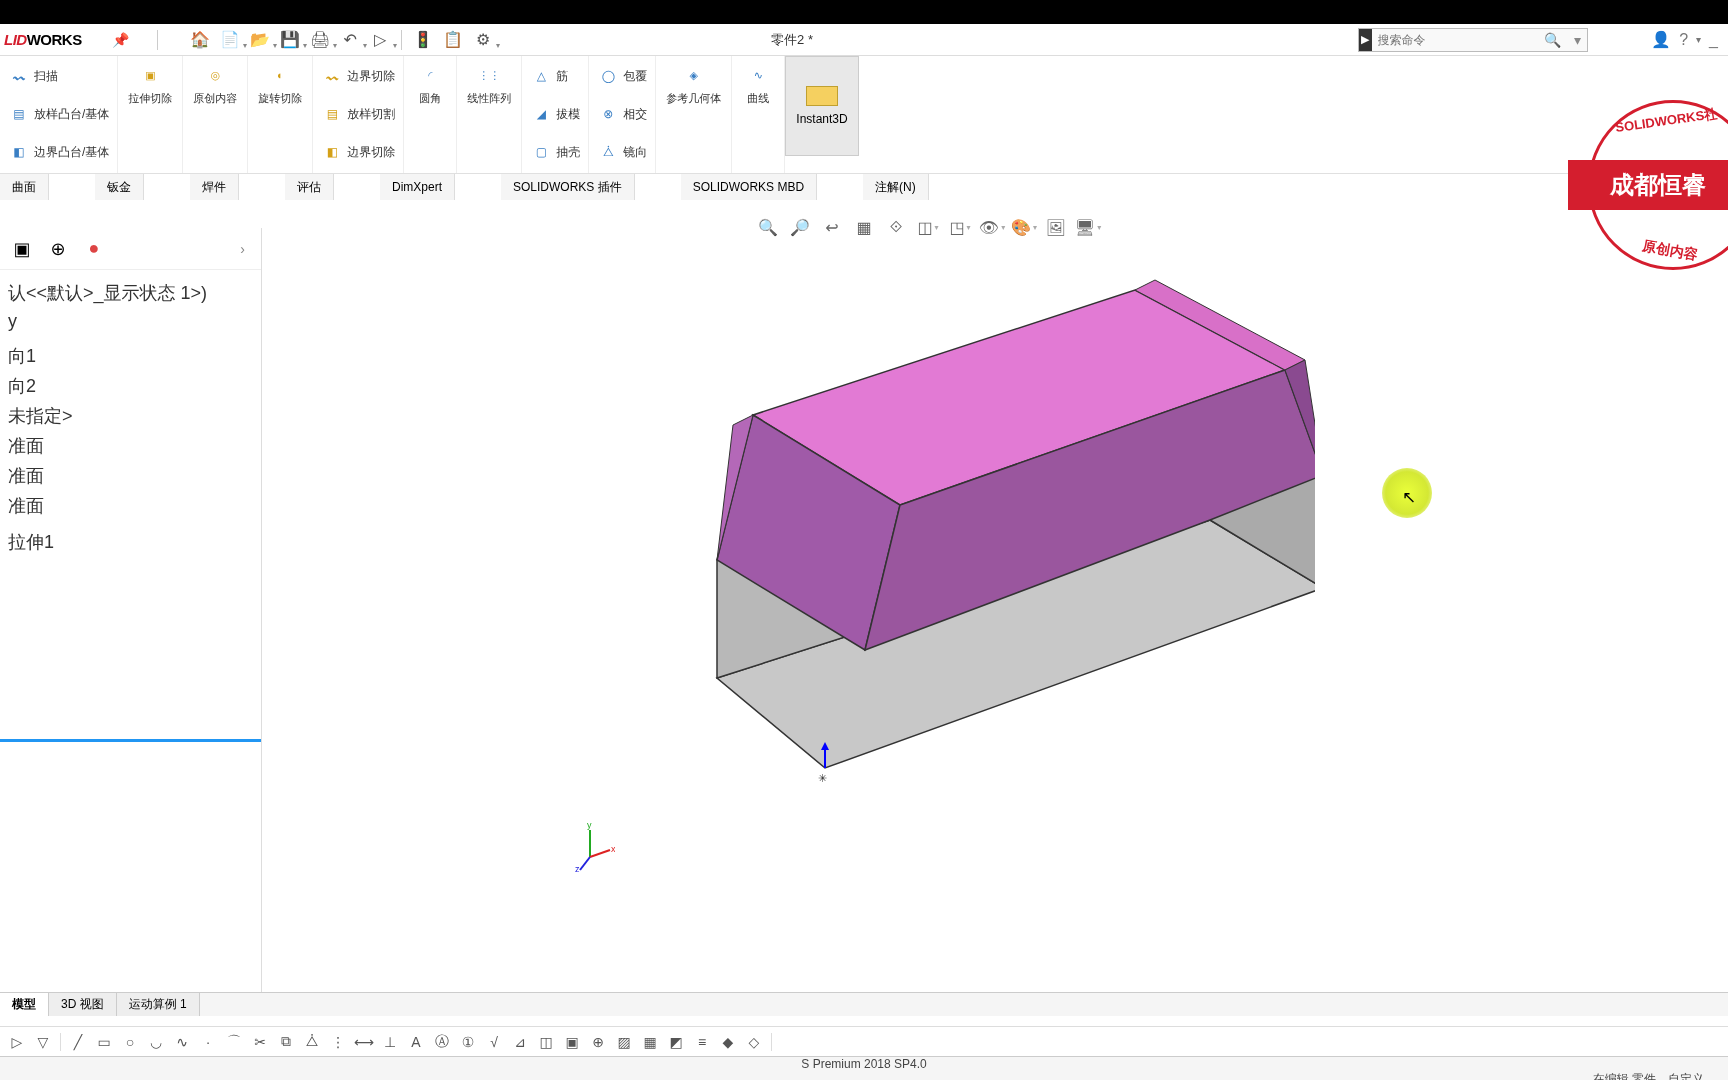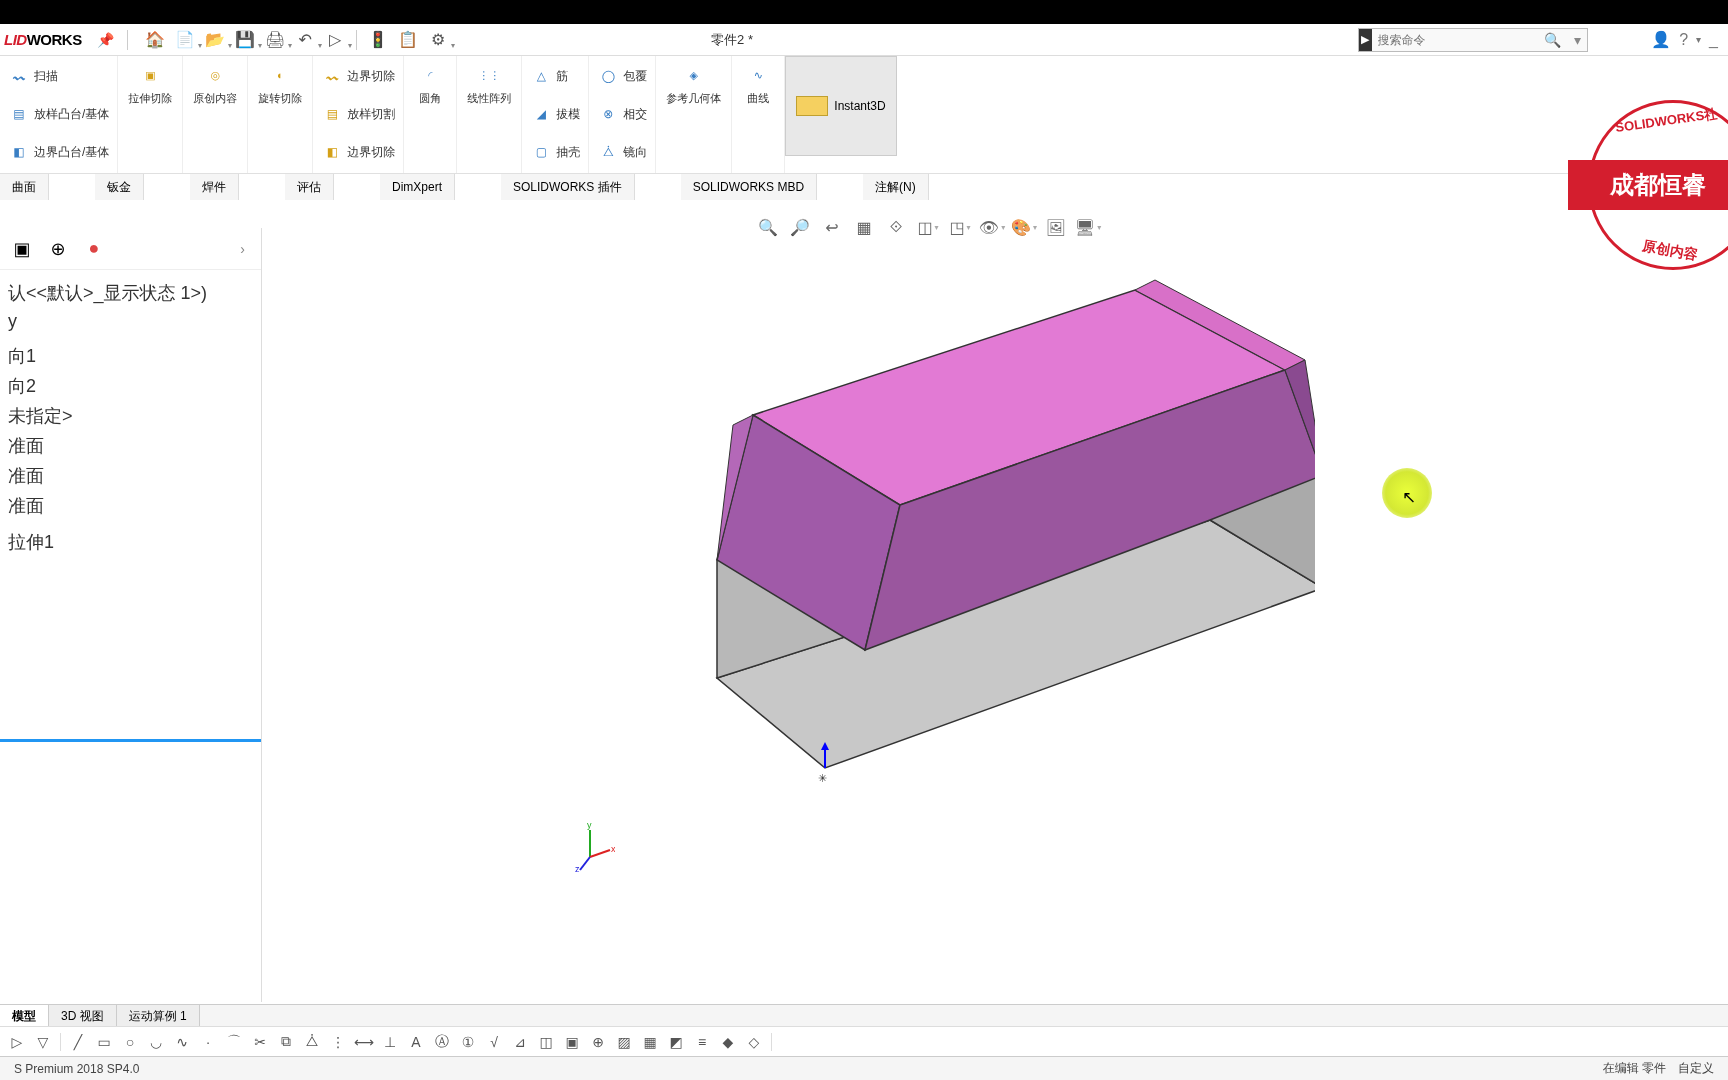--- a/index.html
+++ b/index.html
@@ -2,21 +2,21 @@
 <html><head>
 <meta charset="utf-8">
 <style>
 * { margin:0; padding:0; box-sizing:border-box; font-family: "Microsoft YaHei", Arial, sans-serif; }
 body { background:#fff; width:1728px; height:1080px; overflow:hidden; position:relative; }
 
 
 .topstrip { height:24px; background:#000; }
 
 
-.menubar { height:32px; background:#fff; border-bottom:1px solid #ddd; display:flex; align-items:center; font-size:13px; position:relative; }
+.menubar { height:32px; background:#fff; border-bottom:1px solid #ddd; display:flex; align-items:center; font-size:13px; position:relative;gap:15px; }
 .logo { color:#d41e2e; font-weight:bold; font-style:italic; font-size:15px; padding:0 8px 0 4px; letter-spacing:-0.5px; }
 .logo b { color:#000; font-style:normal; }
 .menu-items { display:flex; gap:2px; }
 .menu-item { padding:4px 6px; cursor:pointer; }
 .pin { color:#0077cc; padding:0 8px; font-size:14px; }
 .tb-icons { display:flex; align-items:center; gap:4px; margin-left:10px; }
 .tb-ico { width:26px; height:24px; display:flex; align-items:center; justify-content:center; color:#555; font-size:16px; position:relative; }
 .tb-ico.drop::after { content:"▾"; font-size:8px; position:absolute; right:-4px; bottom:2px; color:#888; }
 .tb-sep { width:1px; height:20px; background:#ccc; margin:0 4px; }
 .doctitle { margin-left:260px; font-size:13px; color:#333; }
@@ -27,21 +27,21 @@
 .right-icons { position:absolute; right:10px; display:flex; align-items:center; gap:8px; color:#777; font-size:16px; }
 
 
 .ribbon { height:118px; background:#fff; display:flex; border-bottom:1px solid #e0e0e0; }
 .rgroup { display:flex; flex-direction:column; padding:2px 6px; border-right:1px solid #eee; gap:2px; }
 .rrow { display:flex; align-items:center; gap:6px; height:36px; }
 .rbtn { display:flex; align-items:center; gap:4px; font-size:12px; color:#333; padding:2px; }
 .rbtn-ico { width:22px; height:22px; display:flex; align-items:center; justify-content:center; }
 .rbtn-v { display:flex; flex-direction:column; align-items:center; font-size:11px; color:#333; padding:2px 4px; text-align:center; line-height:1.2; }
 .rbtn-v .rbtn-ico { width:32px; height:32px; }
-.instant3d { background:#e8e8e8; border:1px solid #ccc; padding:6px 10px; display:flex; align-items:center; font-size:12px; height:100px; justify-content:center; gap:6px; }
+.instant3d { background:#e8e8e8; border:1px solid #ccc; padding:6px 10px; display:flex; flex-direction:column; align-items:center; font-size:12px; height:100px; justify-content:center; gap:6px; }
 .instant3d-ico { width:32px; height:20px; background:#f5d060; border:1px solid #c0a030; }
 
 
 .cmdtabs { height:26px; background:#fff; display:flex; font-size:12px;gap:46px; }
 .cmdtab { padding:4px 12px; border-right:1px solid #ddd; background:#f5f5f5; display:flex; align-items:center; }
 
 
 .leftpanel { position:absolute; left:0; top:228px; width:262px; bottom:78px; background:#fff; border-right:1px solid #ddd; }
 .lp-iconbar { height:42px; display:flex; align-items:center; gap:8px; padding:0 8px; border-bottom:1px solid #eee; }
 .lp-ico { width:28px; height:28px; display:flex; align-items:center; justify-content:center; font-size:18px; }
@@ -68,31 +68,31 @@
 .triad { position:absolute; left:300px; bottom:130px; width:50px; height:50px; }
 
 
 .stamp { position:absolute; right:0px; top:100px; width:180px; height:180px; }
 .stamp-ring { width:170px; height:170px; border:3px solid #d41e2e; border-radius:50%; position:absolute; right:-30px; top:0; }
 .stamp-band { position:absolute; right:-20px; top:60px; width:180px; height:50px; background:#d41e2e; color:#fff; display:flex; align-items:center; justify-content:center; font-size:24px; font-weight:bold; }
 .stamp-top { position:absolute; right:10px; top:12px; color:#d41e2e; font-size:13px; font-weight:bold; transform:rotate(-8deg); }
 .stamp-bot { position:absolute; right:30px; bottom:20px; color:#d41e2e; font-size:14px; font-weight:bold; transform:rotate(10deg); }
 
 
-.bottabs { position:absolute; left:0; right:0; bottom:52px; height:24px; background:#f5f5f5; display:flex; font-size:12px; border-top:1px solid #ccc; }
+.bottabs { position:absolute; left:0; right:0; bottom:64px; height:24px; background:#f5f5f5; display:flex; font-size:12px; border-top:1px solid #ccc; }
 .bottab { padding:3px 12px; border-right:1px solid #ccc; background:#eee; }
 .bottab.active { background:#fff; font-weight:bold; }
 
 
 .quickbar { position:absolute; left:0; right:0; bottom:24px; height:30px; background:#fff; border-top:1px solid #ddd; display:flex; align-items:center; gap:4px; padding:0 6px; }
 .qb-ico { width:22px; height:22px; display:flex; align-items:center; justify-content:center; color:#555; font-size:14px; }
 .qb-sep { width:1px; height:18px; background:#ddd; margin:0 2px; }
 
 
-.status { position:absolute; left:0; right:0; bottom:0; height:24px; background:#f5f5f5; border-top:1px solid #ccc; display:flex; align-items:center; font-size:12px; color:#444; padding:0 14px; }
+.status { position:absolute; left:0; right:0; bottom:0; height:24px; background:#f5f5f5; border-top:1px solid #ccc; display:flex; align-items:center; font-size:12px; color:#444; padding:0 24px;flex-direction:column; }
 .status .right { margin-left:auto; display:flex; gap:12px; }
 
 
 .c-blue{color:#3a7fc4;} .c-yel{color:#d4a017;}
 </style>
 </head>
 <body>
 
 <div class="topstrip"></div>
 

